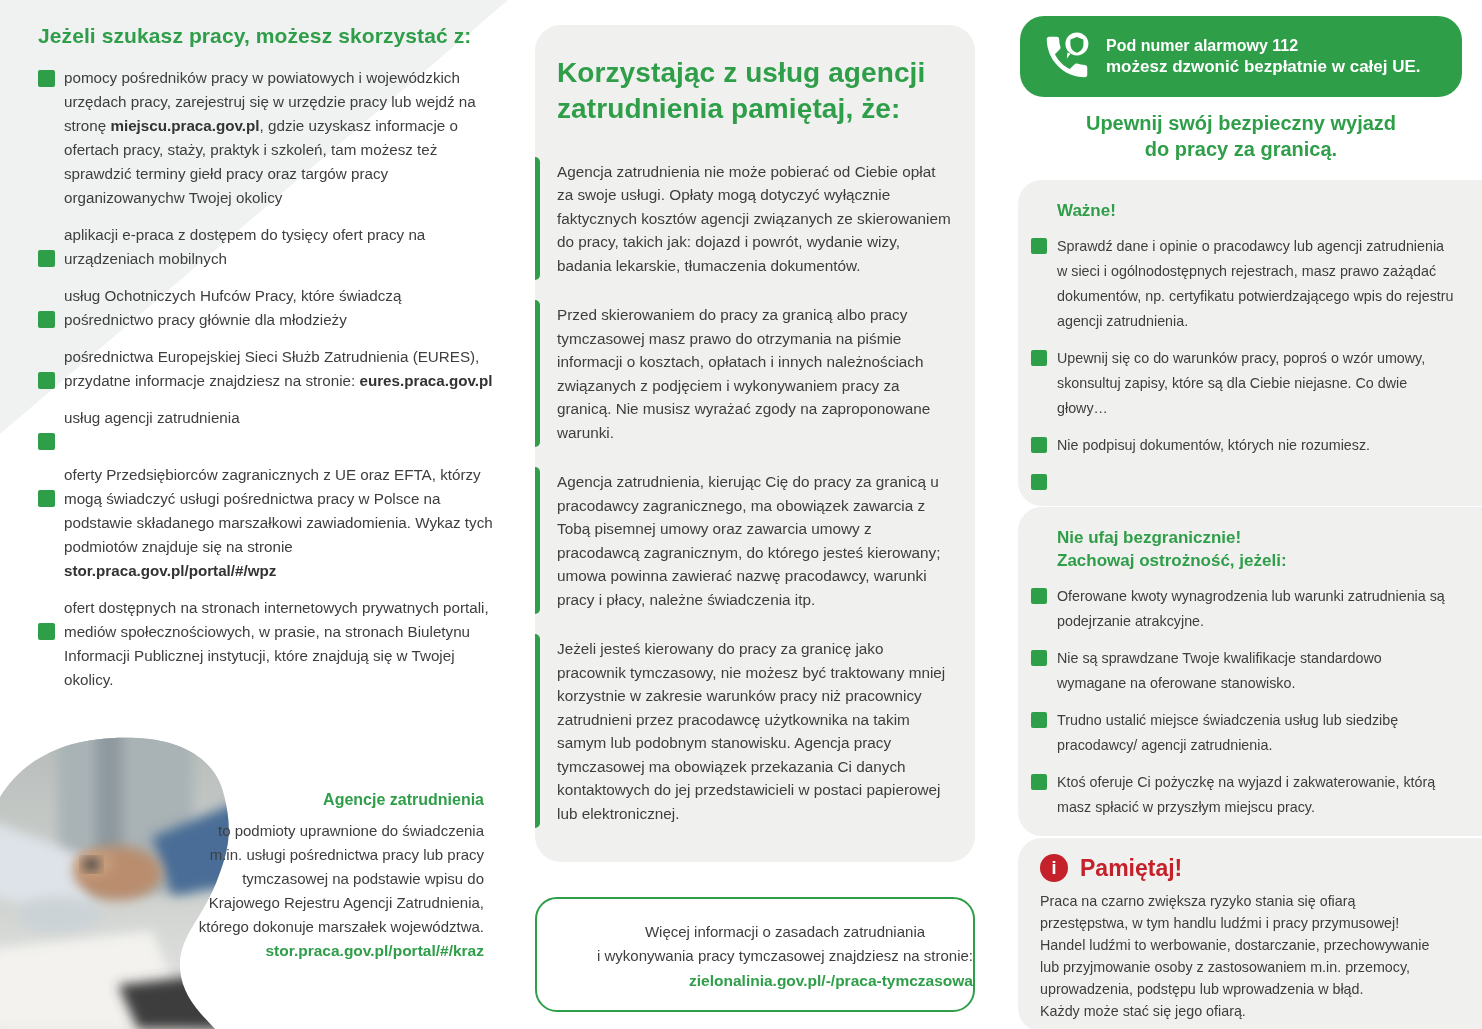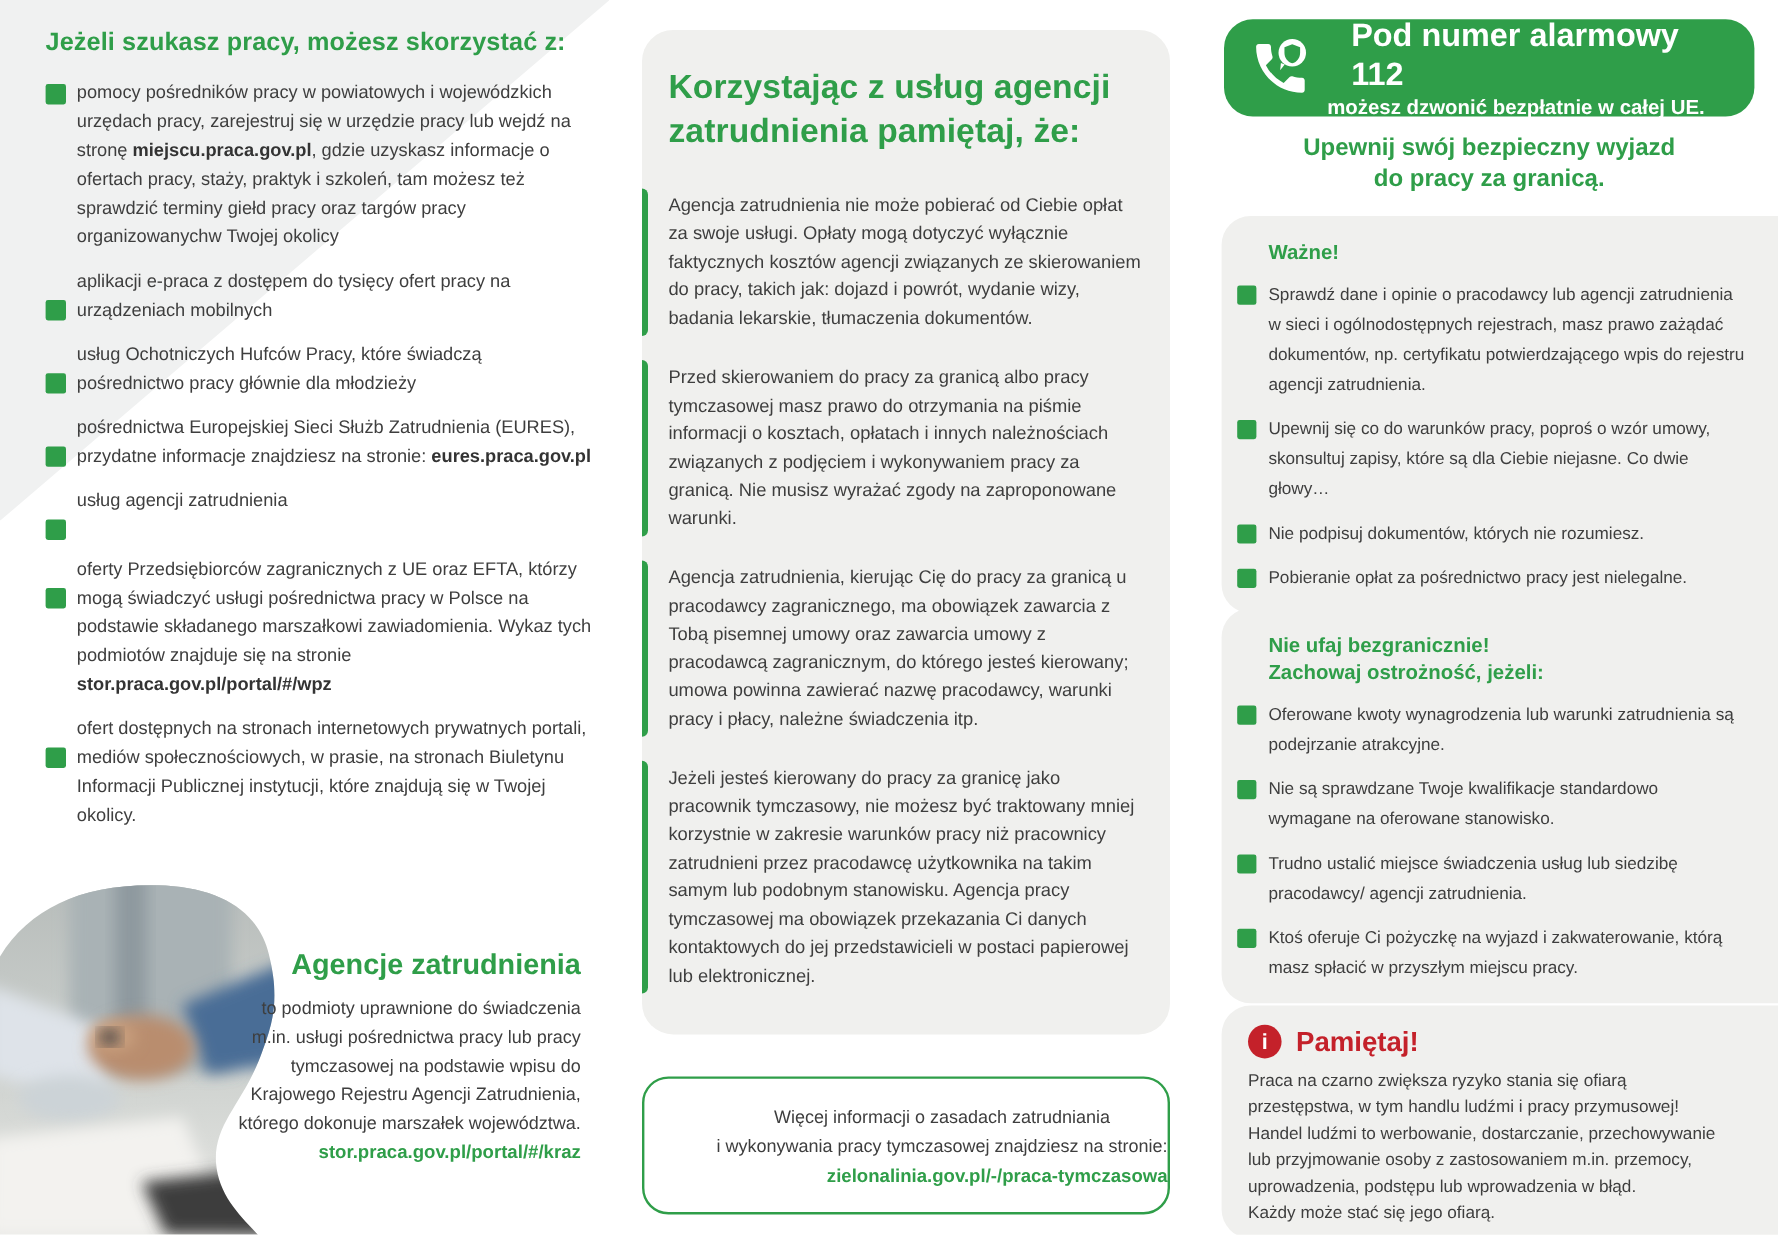--- a/index.html
+++ b/index.html
@@ -49,21 +49,21 @@
 
   
   .photo{position:absolute;left:0;top:733px;width:235px;height:296px;}
 
   
   .agency{
     position:absolute;left:192px;top:791px;width:292px;
     text-align:right;
   }
   .agency h2{
-    font-size:24px;font-weight:bold;color:var(--green);margin-bottom:10px;
+    font-size:16px;font-weight:bold;color:var(--green);margin-bottom:10px;
   }
   .agency-body{font-size:15px;line-height:24px;max-width:292px;}
   .agency-note{margin-top:22px;font-size:15px;line-height:23px;}
   .agency-link{
     display:block;font-size:15.5px;font-weight:bold;color:var(--green);
     text-decoration:none;margin-top:3px;
   }
 
   
   .mid-box{
@@ -95,21 +95,21 @@
   }
 
   
   .banner{
     position:absolute;left:1020px;top:16px;width:442px;height:81px;
     background:var(--green);border-radius:24px;
     display:flex;align-items:center;padding:0 16px 0 20px;
   }
   .banner-icon{flex:0 0 54px;height:54px;margin-right:12px;}
   .banner-l1{
-    font-size:27px;color:var(--banner-text);font-weight:600;line-height:1.2;margin-left:20px;
+    font-size:16px;color:var(--banner-text);font-weight:600;line-height:1.2;
   }
   .banner-l1 strong{font-weight:800;}
   .banner-l2{
     font-size:17px;color:var(--banner-text);font-weight:600;margin-top:2px;
   }
   .plan-head{
     position:absolute;left:1018px;top:110px;width:446px;
     text-align:center;font-size:20px;line-height:26px;font-weight:bold;
     color:var(--green);
   }
@@ -254,21 +254,20 @@
   <div class="rb-row">
     <span class="rb-sq"></span>
     <p class="rb-text">Upewnij się co do warunków pracy, poproś o wzór umowy, skonsultuj zapisy, które są dla Ciebie niejasne. Co dwie głowy…</p>
   </div>
   <div class="rb-row">
     <span class="rb-sq"></span>
     <p class="rb-text">Nie podpisuj dokumentów, których nie rozumiesz.</p>
   </div>
   <div class="rb-row">
     <span class="rb-sq"></span>
-    <p class="rb-text">Pobieranie opłat za pośrednictwo pracy jest nielegalne.</p>
   </div>
 </section>
 
 <section class="rbox" id="box-caution">
   <h3 class="rbox-title pre">Nie ufaj bezgranicznie!
 Zachowaj ostrożność, jeżeli:</h3>
   <div class="rb-row">
     <span class="rb-sq"></span>
     <p class="rb-text">Oferowane kwoty wynagrodzenia lub warunki zatrudnienia są podejrzanie atrakcyjne.</p>
   </div>

